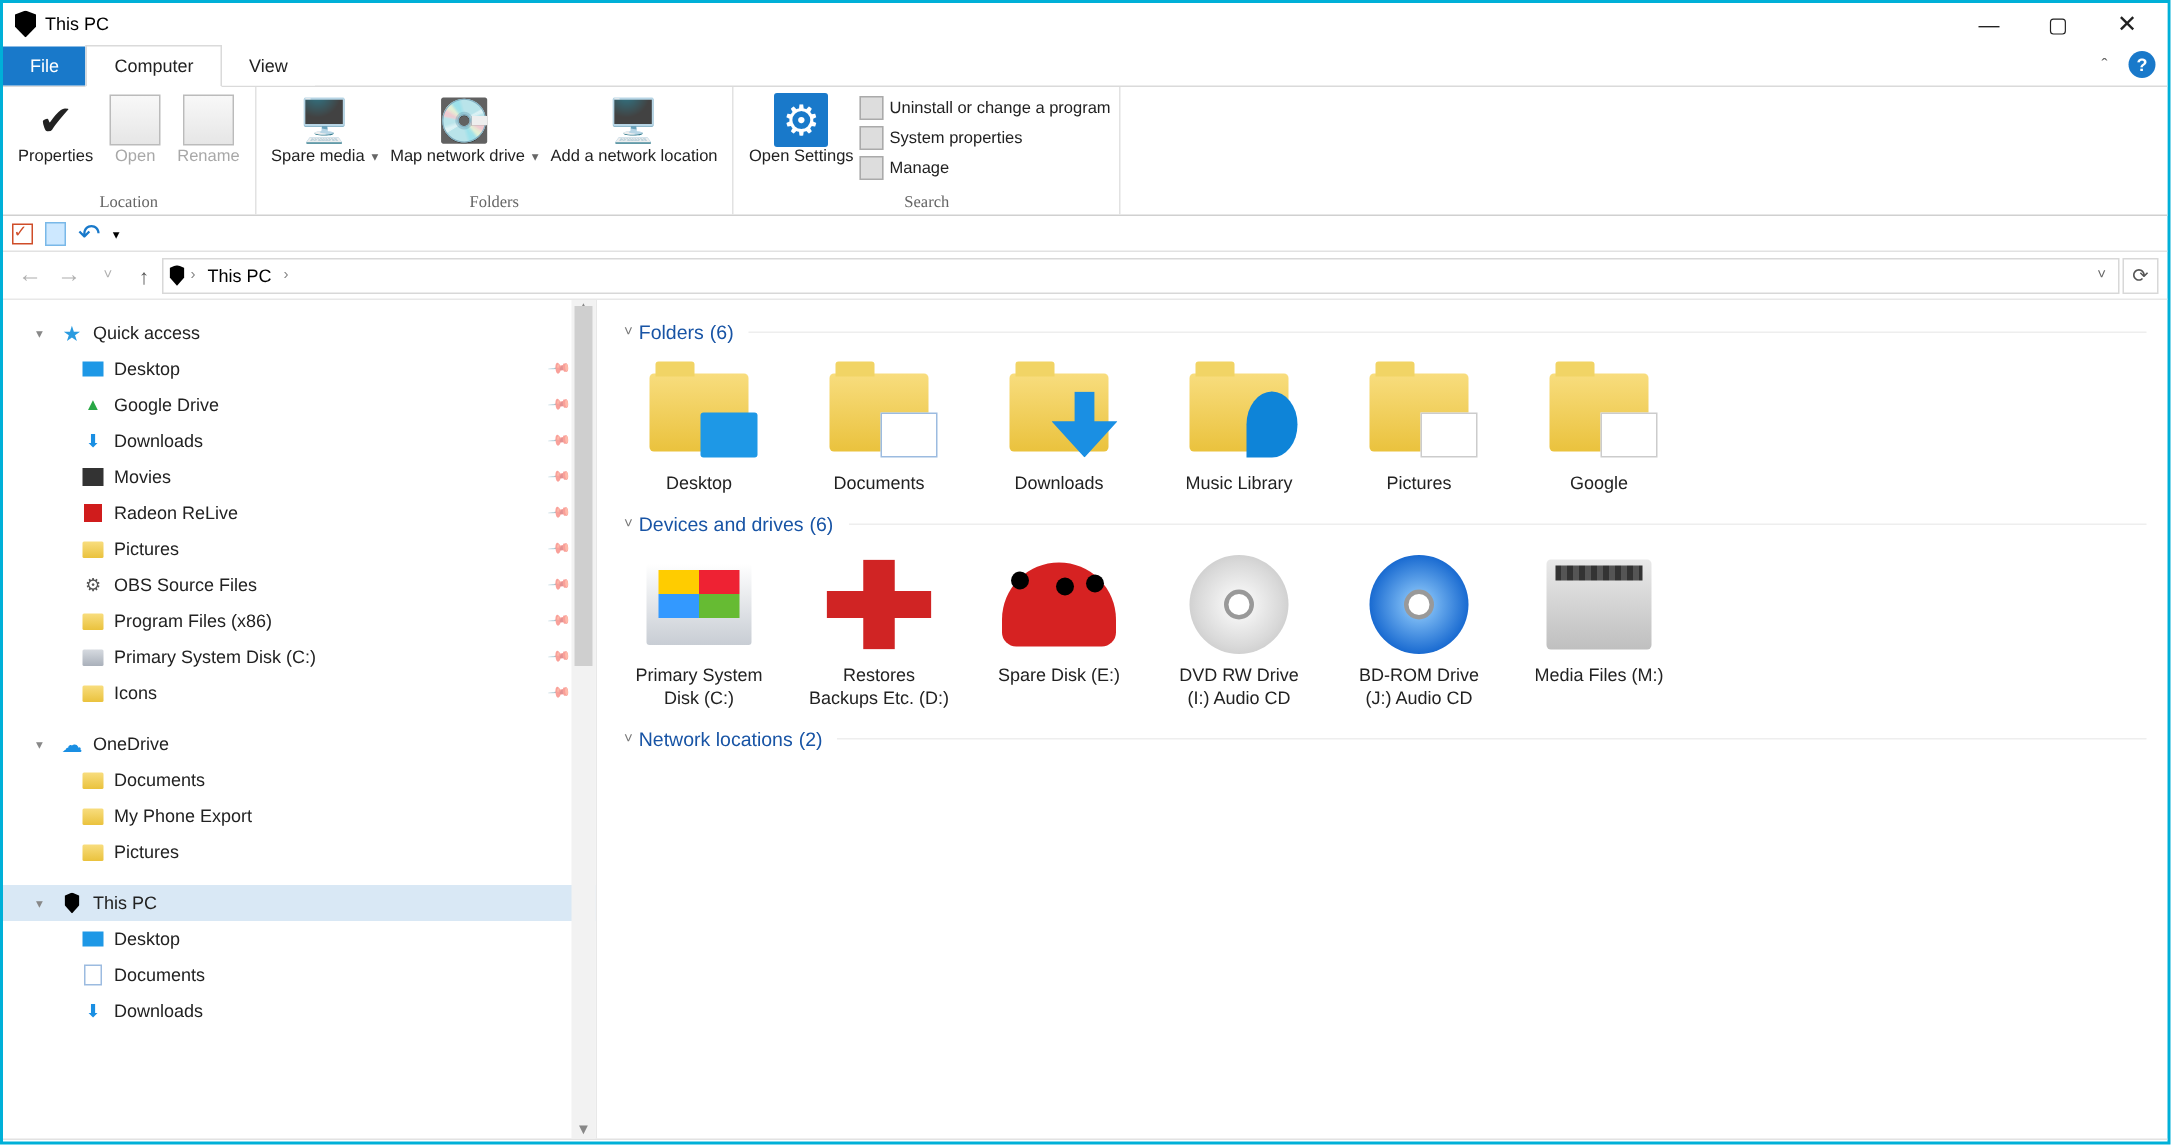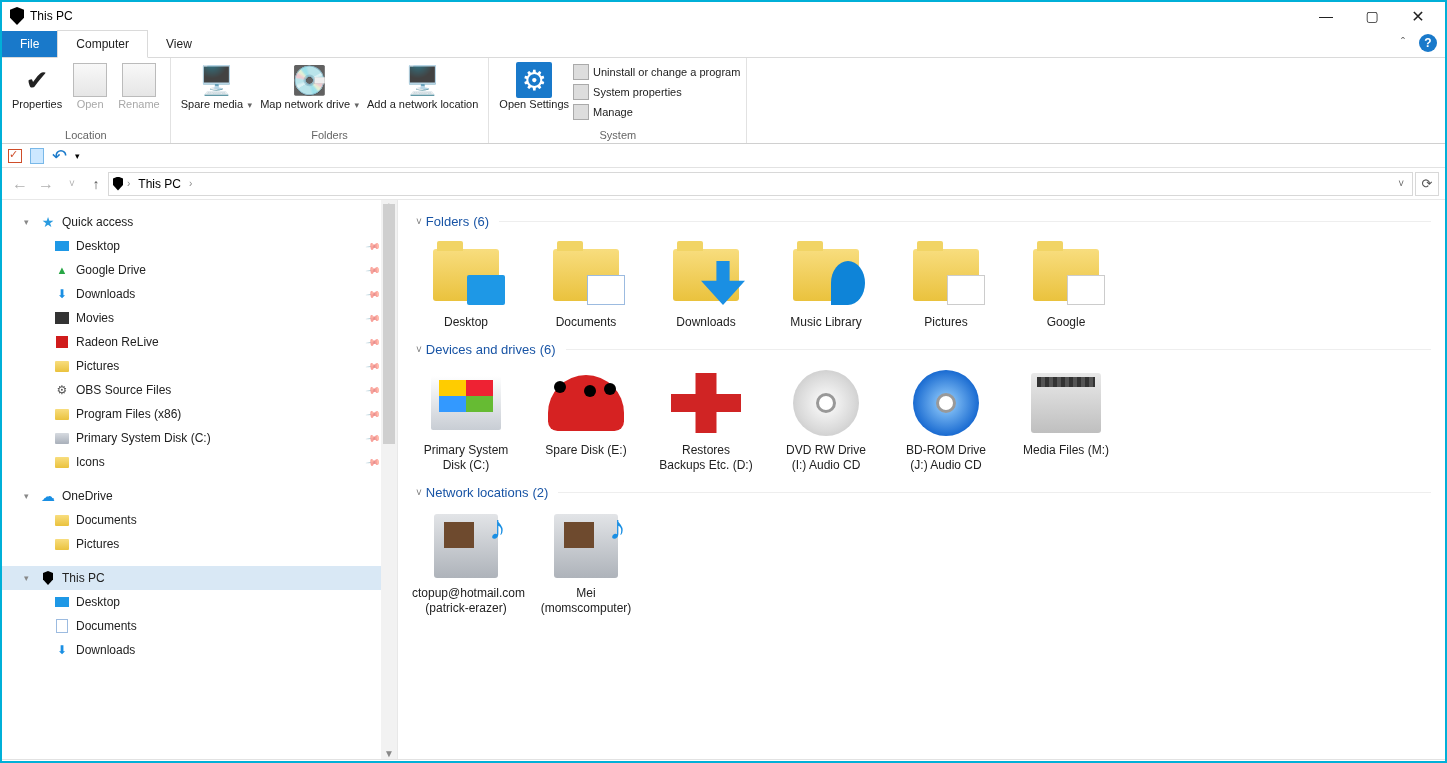--- a/index.html
+++ b/index.html
@@ -18,21 +18,21 @@
 .menutab { padding: 6px 18px; font-size: 12px; color: #222; background: #fff; }
 .menutab.file { background: #1979ca; color: #fff; }
 .menutab.active { border: 1px solid #dadada; border-bottom: 1px solid #fff; position: relative; top: 1px; }
 .ribbon-collapse { position: absolute; right: 40px; top: 6px; color: #666; font-size: 12px; }
 .help-badge { position: absolute; right: 8px; top: 4px; width: 18px; height: 18px; border-radius: 50%; background: #1979ca; color: #fff; font-size: 12px; display: flex; align-items: center; justify-content: center; font-weight: bold; }
 
 
 .ribbon { height: 86px; background: #fff; display: flex; border-bottom: 1px solid #d0d0d0; }
 .ribbon-group { border-right: 1px solid #e2e2e2; padding: 2px 6px 0 6px; display: flex; flex-direction: column; }
 .ribbon-group .group-body { flex: 1; display: flex; align-items: flex-start; }
-.ribbon-group .group-label { text-align: center; font-size: 11px; color: #666; padding-bottom: 2px; }
+.ribbon-group .group-label { text-align: center; font-size: 11px; color: #666; padding-bottom: 2px; font-family: Liberation Serif, serif; }
 .big-btn { display: flex; flex-direction: column; align-items: center; padding: 2px 4px; font-size: 11px; color: #222; text-align: center; min-width: 48px; }
 .big-btn.disabled { color: #a8a8a8; }
 .big-btn .glyph { width: 36px; height: 36px; display: flex; align-items: center; justify-content: center; font-size: 28px; }
 .small-btn-row { display: flex; align-items: center; gap: 4px; padding: 2px 0; font-size: 11px; color: #222; }
 .small-btn-row .sglyph { width: 16px; height: 16px; background: #ddd; border: 1px solid #aaa; }
 .arrow-down { font-size: 9px; color: #666; margin-left: 2px; }
 .sys-col { display: flex; flex-direction: column; justify-content: flex-start; padding-top: 2px; }
 .glyph-box { width: 34px; height: 34px; border: 1px solid #bbb; background: linear-gradient(#f8f8f8,#e6e6e6); }
 .glyph-gear { background: #1979ca; color: #fff; border-radius: 2px; }
 .dd { font-size: 9px; }
@@ -202,21 +202,21 @@
         <div class="small-btn-row">
             <span class="sglyph"></span>
             <span>System properties</span>
           </div>
         <div class="small-btn-row">
             <span class="sglyph"></span>
             <span>Manage</span>
           </div>
       </div>
     </div>
-    <div class="group-label">System</div>
+    <div class="group-label">Search</div>
   </div>
 </div>
 
 <div class="qat">
   <span class="chk"></span>
   <span class="doc"></span>
   <span class="undo">↶</span>
   <span class="dd">▾</span>
 </div>
 
@@ -322,20 +322,27 @@
           <span class="ico">
             <span class="folder-sm"></span>
           </span>
           <span>Documents</span>
         </div>
       <div class="tree-item">
           <span class="exp"></span>
           <span class="ico">
             <span class="folder-sm"></span>
           </span>
+          <span>My Phone Export</span>
+        </div>
+      <div class="tree-item">
+          <span class="exp"></span>
+          <span class="ico">
+            <span class="folder-sm"></span>
+          </span>
           <span>Pictures</span>
         </div>
     </div>
     <div style="height:10px;"></div>
     <div class="tree-item selected">
       <span class="exp">▾</span>
       <span class="ico">
           <span style="width:10px;height:14px;background:#000;clip-path:polygon(50% 0,100% 15%,100% 60%,50% 100%,0 60%,0 15%);display:inline-block;"></span>
         </span>
       <span>This PC</span>
@@ -438,29 +445,29 @@
       <div class="item">
           <div class="thumb">
             <div class="drive" style="background:linear-gradient(#fff,#c8cdd4);">
               <div style="position:absolute;inset:4px 8px 18px 8px;background:conic-gradient(#e23 0 90deg,#6b3 90deg 180deg,#39f 180deg 270deg,#fc0 270deg 360deg);"></div>
             </div>
           </div>
           <div class="label">Primary System Disk (C:)</div>
         </div>
       <div class="item">
           <div class="thumb">
+            <div class="cross"></div>
+          </div>
+          <div class="label">Restores Backups Etc. (D:)</div>
+        </div>
+      <div class="item">
+          <div class="thumb">
             <div class="ladybug"></div>
           </div>
           <div class="label">Spare Disk (E:)</div>
-        </div>
-      <div class="item">
-          <div class="thumb">
-            <div class="cross"></div>
-          </div>
-          <div class="label">Restores Backups Etc. (D:)</div>
         </div>
       <div class="item">
           <div class="thumb">
             <div class="disc"></div>
           </div>
           <div class="label">DVD RW Drive (I:) Audio CD</div>
         </div>
       <div class="item">
           <div class="thumb">
             <div class="disc blu"></div>
@@ -474,34 +481,20 @@
           <div class="label">Media Files (M:)</div>
         </div>
     </div>
 
     <div class="section-header">
       <span class="chev">˅</span>
       <span>Network locations</span>
       <span>(2)</span>
       <hr>
     </div>
-    <div class="grid">
-      <div class="item">
-          <div class="thumb">
-            <div class="net-loc"></div>
-          </div>
-          <div class="label">ctopup@hotmail.com (patrick-erazer)</div>
-        </div>
-      <div class="item">
-          <div class="thumb">
-            <div class="net-loc"></div>
-          </div>
-          <div class="label">Mei (momscomputer)</div>
-        </div>
-    </div>
 
   </div>
 </div>
 
 <div class="statusbar">
 
   <div class="flex"></div>
   <div class="view-btn"></div>
   <div class="view-btn active"></div>
 </div>

